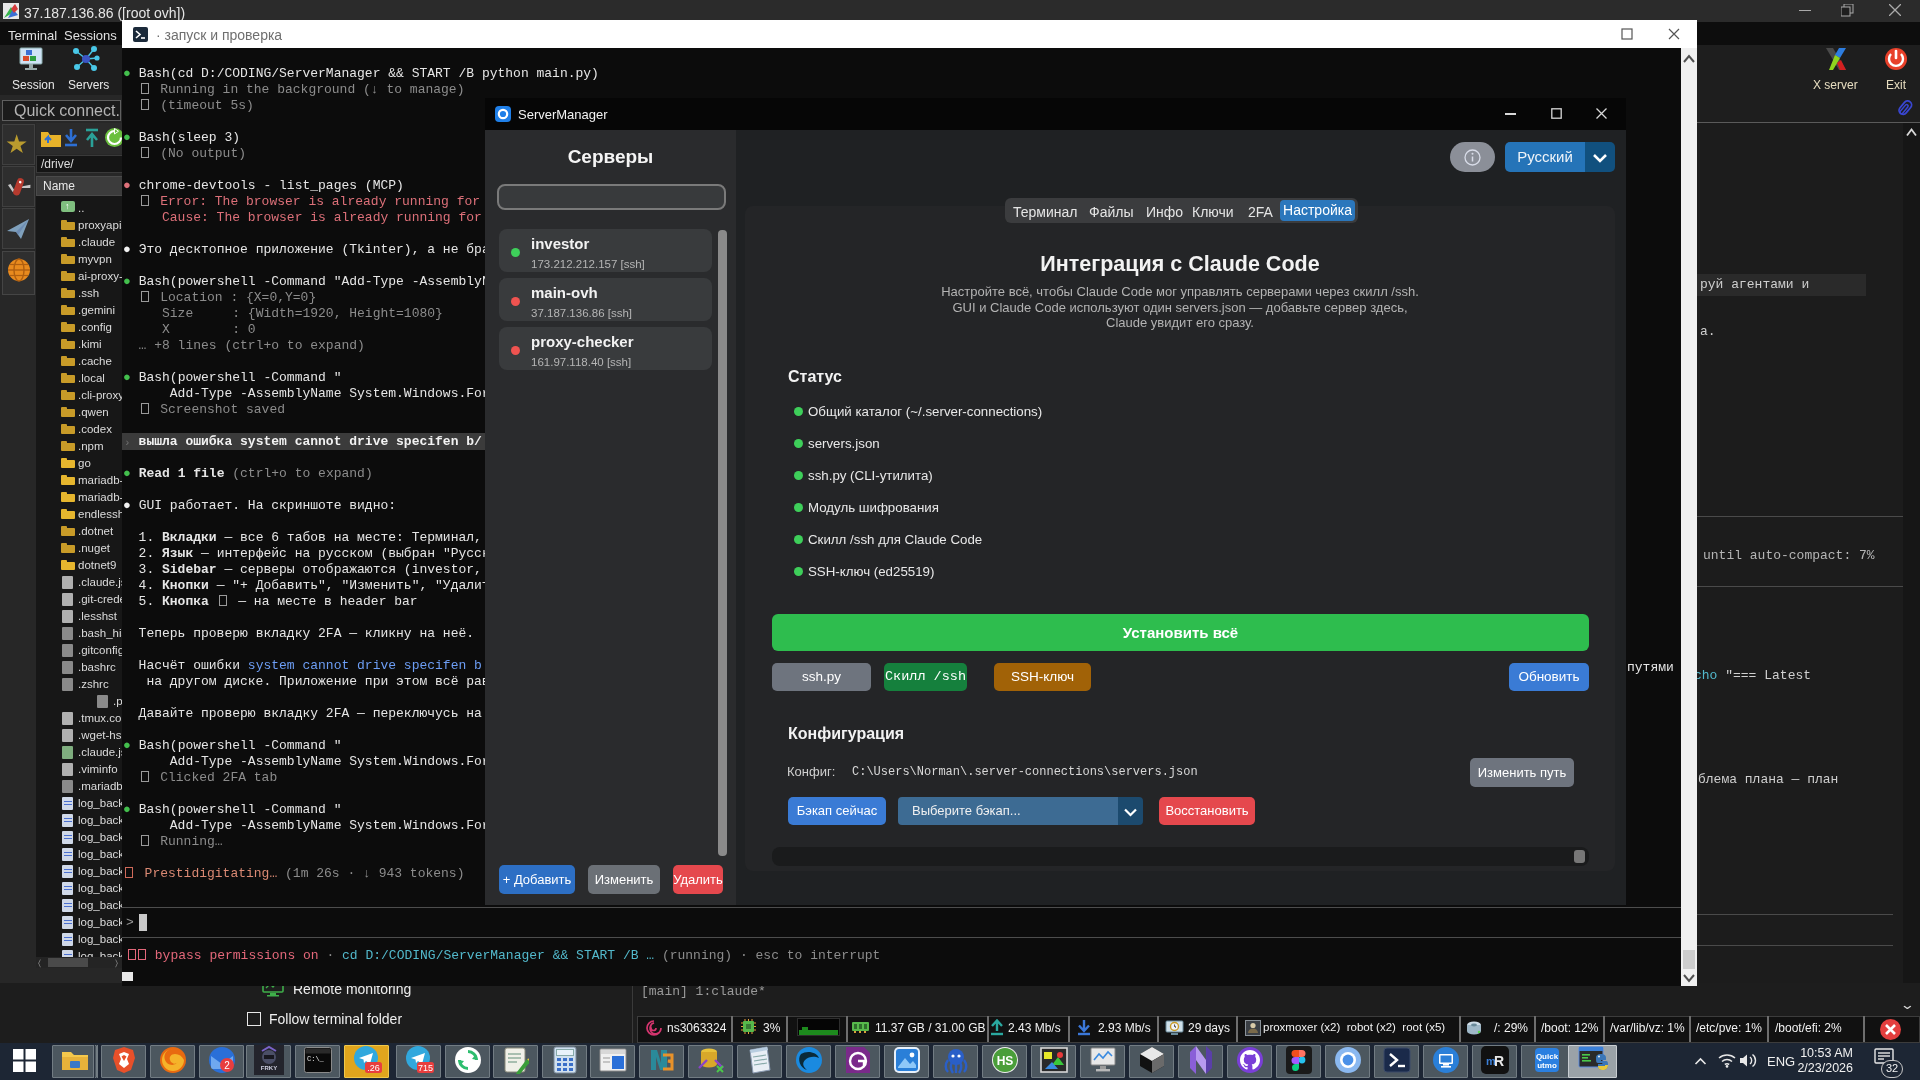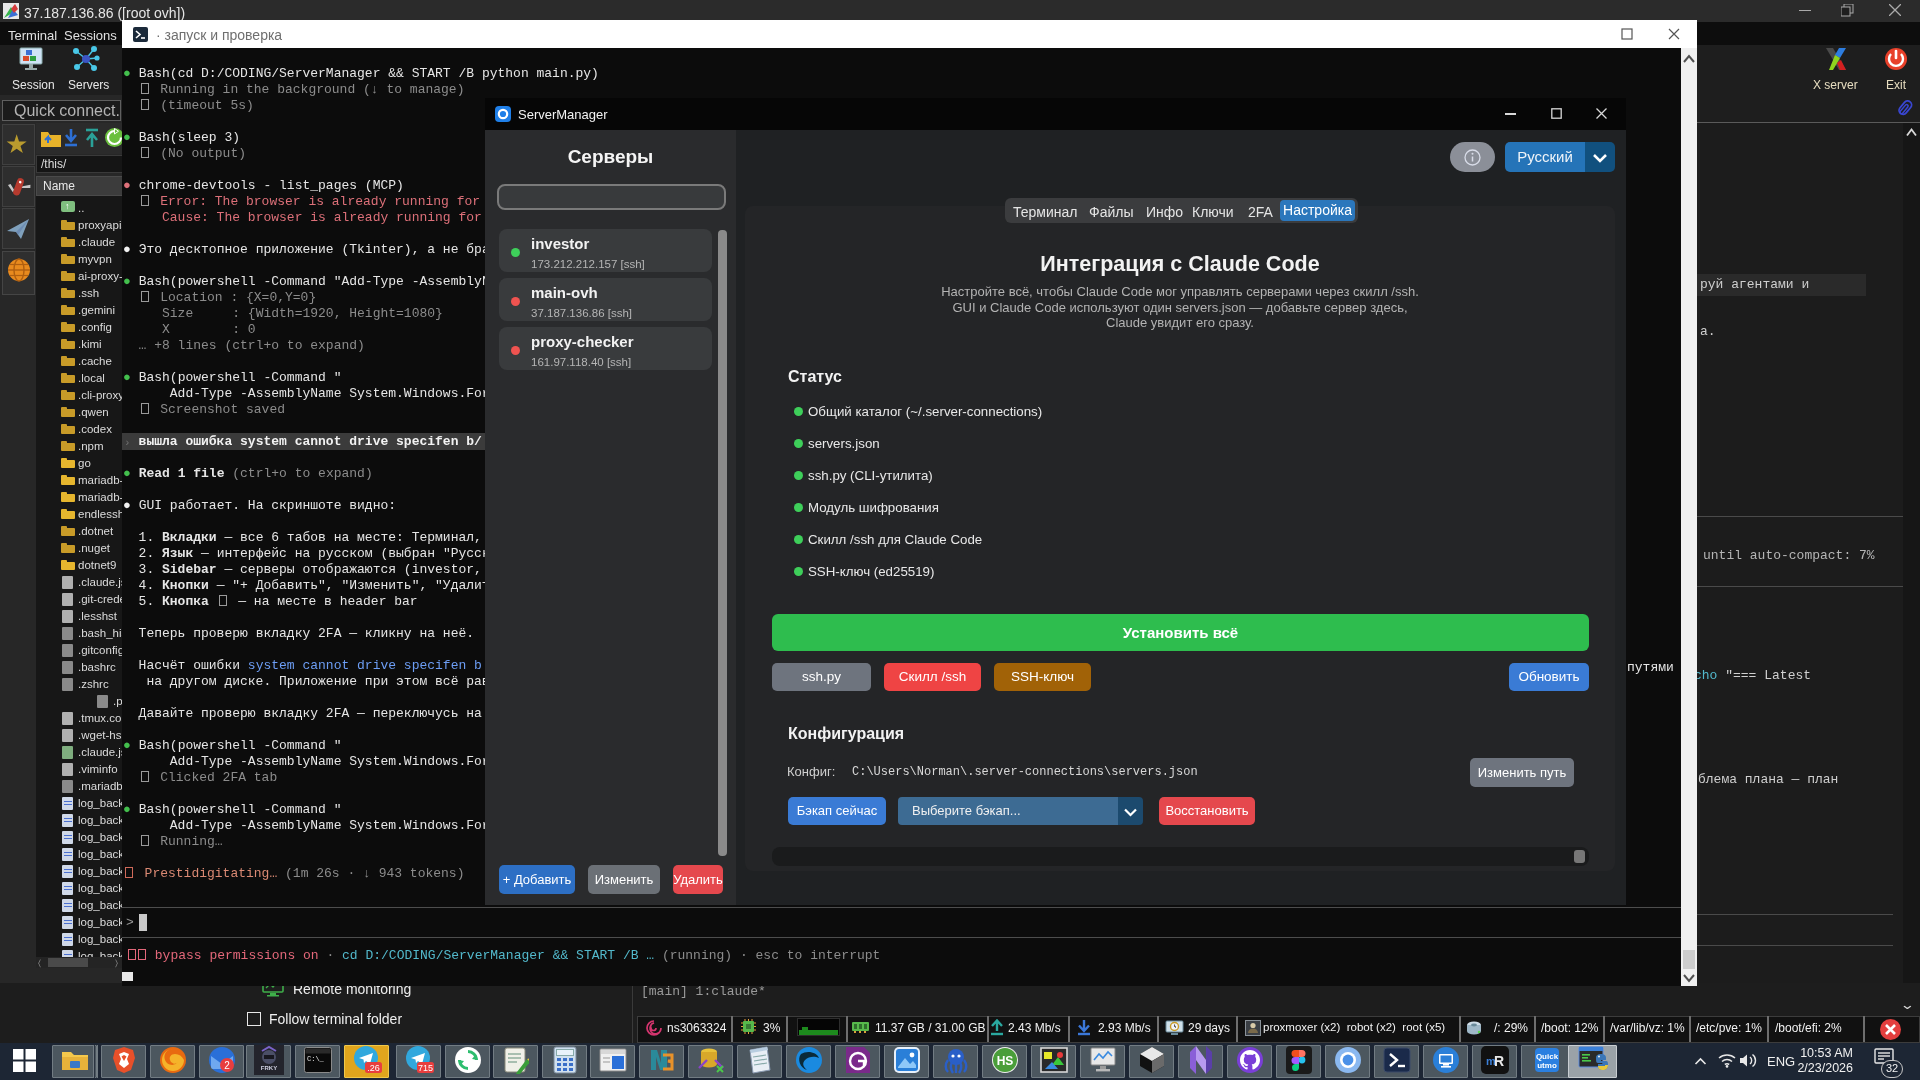--- a/index.html
+++ b/index.html
@@ -164,21 +164,21 @@
   <svg class="abs" style="left:84px;top:32px" width="16" height="22" viewBox="0 0 16 22">
       <line x1="2" y1="3" x2="14" y2="3" stroke="#2aa198" stroke-width="2.6"></line>
       <path d="M8 20 L8 8 M3 13 L8 7 L13 13" stroke="#2aa198" stroke-width="2.6" fill="none"></path>
     </svg>
   <svg class="abs" style="left:104px;top:32px" width="21" height="21" viewBox="0 0 21 21">
       <circle cx="10.5" cy="10.5" r="9.5" fill="#6abf3e"></circle>
       <path d="M10.5 4 A6.5 6.5 0 1 0 17 10.5" fill="none" stroke="#fff" stroke-width="2.2"></path>
       <path d="M10.5 1.5 L10.5 7 L14.5 4.2 Z" fill="#6abf3e" stroke="#fff" stroke-width="1"></path>
     </svg>
 
-  <div class="abs" style="left:36px;top:60px;width:87px;height:18px;background:#151515;border:1px solid #3a3a3a;color:#dcdcdc;font-size:12px;padding:1px 0 0 4px;">/this/</div>
+  <div class="abs" style="left:36px;top:60px;width:87px;height:18px;background:#151515;border:1px solid #3a3a3a;color:#dcdcdc;font-size:12px;padding:1px 0 0 4px;">/drive/</div>
 
   <div class="abs" style="left:36px;top:81px;width:87px;height:20px;background:#3c3c3c;border:1px solid #4a4a4a;color:#e8e8e8;font-size:12px;padding:2px 0 0 6px;">Name</div>
 
   <div class="abs" style="left:36px;top:101px;width:87px;height:761px;background:#171717;overflow:hidden;">
       <div style="position:absolute;left:0;top:4px;width:87px;height:17px;">
         <span style="position:absolute;left:25px;top:1px;width:14px;height:11px;background:#7fbf7f;border-radius:2px;"></span>
         <span style="position:absolute;left:29px;top:1px;font-size:9px;color:#fff;">↑</span>
         <span style="position:absolute;left:42px;top:2px;font-size:11.5px;color:#dcdcdc;white-space:nowrap;">..</span>
       </div>
 <div style="position:absolute;left:0;top:21px;width:87px;height:17px;">
@@ -945,21 +945,21 @@
 <span class="abs circ" style="left:794px;top:471px;width:9px;height:9px;background:#3ecf5a;"></span>
 <div class="abs" style="left:808px;top:468px;font-size:13.3px;color:#e8e8e8;">ssh.py (CLI-утилита)</div>
 <span class="abs circ" style="left:794px;top:503px;width:9px;height:9px;background:#3ecf5a;"></span>
 <div class="abs" style="left:808px;top:500px;font-size:13.3px;color:#e8e8e8;">Модуль шифрования</div>
 <span class="abs circ" style="left:794px;top:535px;width:9px;height:9px;background:#3ecf5a;"></span>
 <div class="abs" style="left:808px;top:532px;font-size:13.3px;color:#e8e8e8;">Скилл /ssh для Claude Code</div>
 <span class="abs circ" style="left:794px;top:567px;width:9px;height:9px;background:#3ecf5a;"></span>
 <div class="abs" style="left:808px;top:564px;font-size:13.3px;color:#e8e8e8;">SSH-ключ (ed25519)</div>
 <div class="abs" style="left:772px;top:614px;width:817px;height:37px;background:#2ebd4e;border-radius:6px;color:#fff;font-size:15px;font-weight:bold;text-align:center;line-height:37px;">Установить всё</div>
 <div class="btn" style="left:772px;top:663px;width:99px;height:28px;background:#6e747e;line-height:28px;font-size:13.5px;">ssh.py</div>
-<div class="btn" style="left:884px;top:663px;width:97px;height:28px;background:#ef4444;line-height:28px;font-size:13.5px;">Скилл /ssh</div>
+<div class="btn" style="left:884px;top:663px;width:83px;height:28px;background:#15803d;line-height:28px;font-size:13.5px;font-family:Liberation Mono, monospace;">Скилл /ssh</div>
 <div class="btn" style="left:994px;top:663px;width:97px;height:28px;background:#a16207;line-height:28px;font-size:13.5px;">SSH-ключ</div>
 <div class="btn" style="left:1509px;top:663px;width:80px;height:28px;background:#3a7bd5;line-height:28px;font-size:13.5px;">Обновить</div>
 <div class="abs" style="left:788px;top:725px;font-size:16px;font-weight:bold;color:#f2f2f2;">Конфигурация</div>
 <div class="abs" style="left:787px;top:764px;font-size:13px;color:#cfcfcf;">Конфиг:</div>
 <div class="abs mono" style="left:852px;top:765px;font-size:12px;color:#d8d8d8;">C:\Users\Norman\.server-connections\servers.json</div>
 <div class="btn" style="left:1470px;top:758px;width:104px;height:29px;background:#6e747e;line-height:29px;">Изменить путь</div>
 <div class="btn" style="left:788px;top:797px;width:98px;height:28px;background:#3a7bd5;line-height:28px;">Бэкап сейчас</div>
 <div class="abs" style="left:898px;top:797px;width:220px;height:28px;background:#3d6b93;border-radius:4px 0 0 4px;color:#f0f0f0;font-size:13px;line-height:28px;padding-left:14px;">Выберите бэкап...</div>
 <div class="abs" style="left:1118px;top:797px;width:25px;height:28px;background:#1c4a6e;border-radius:0 4px 4px 0;"></div>
 <svg class="abs" style="left:1123px;top:808px" width="15" height="9" viewBox="0 0 15 9">

